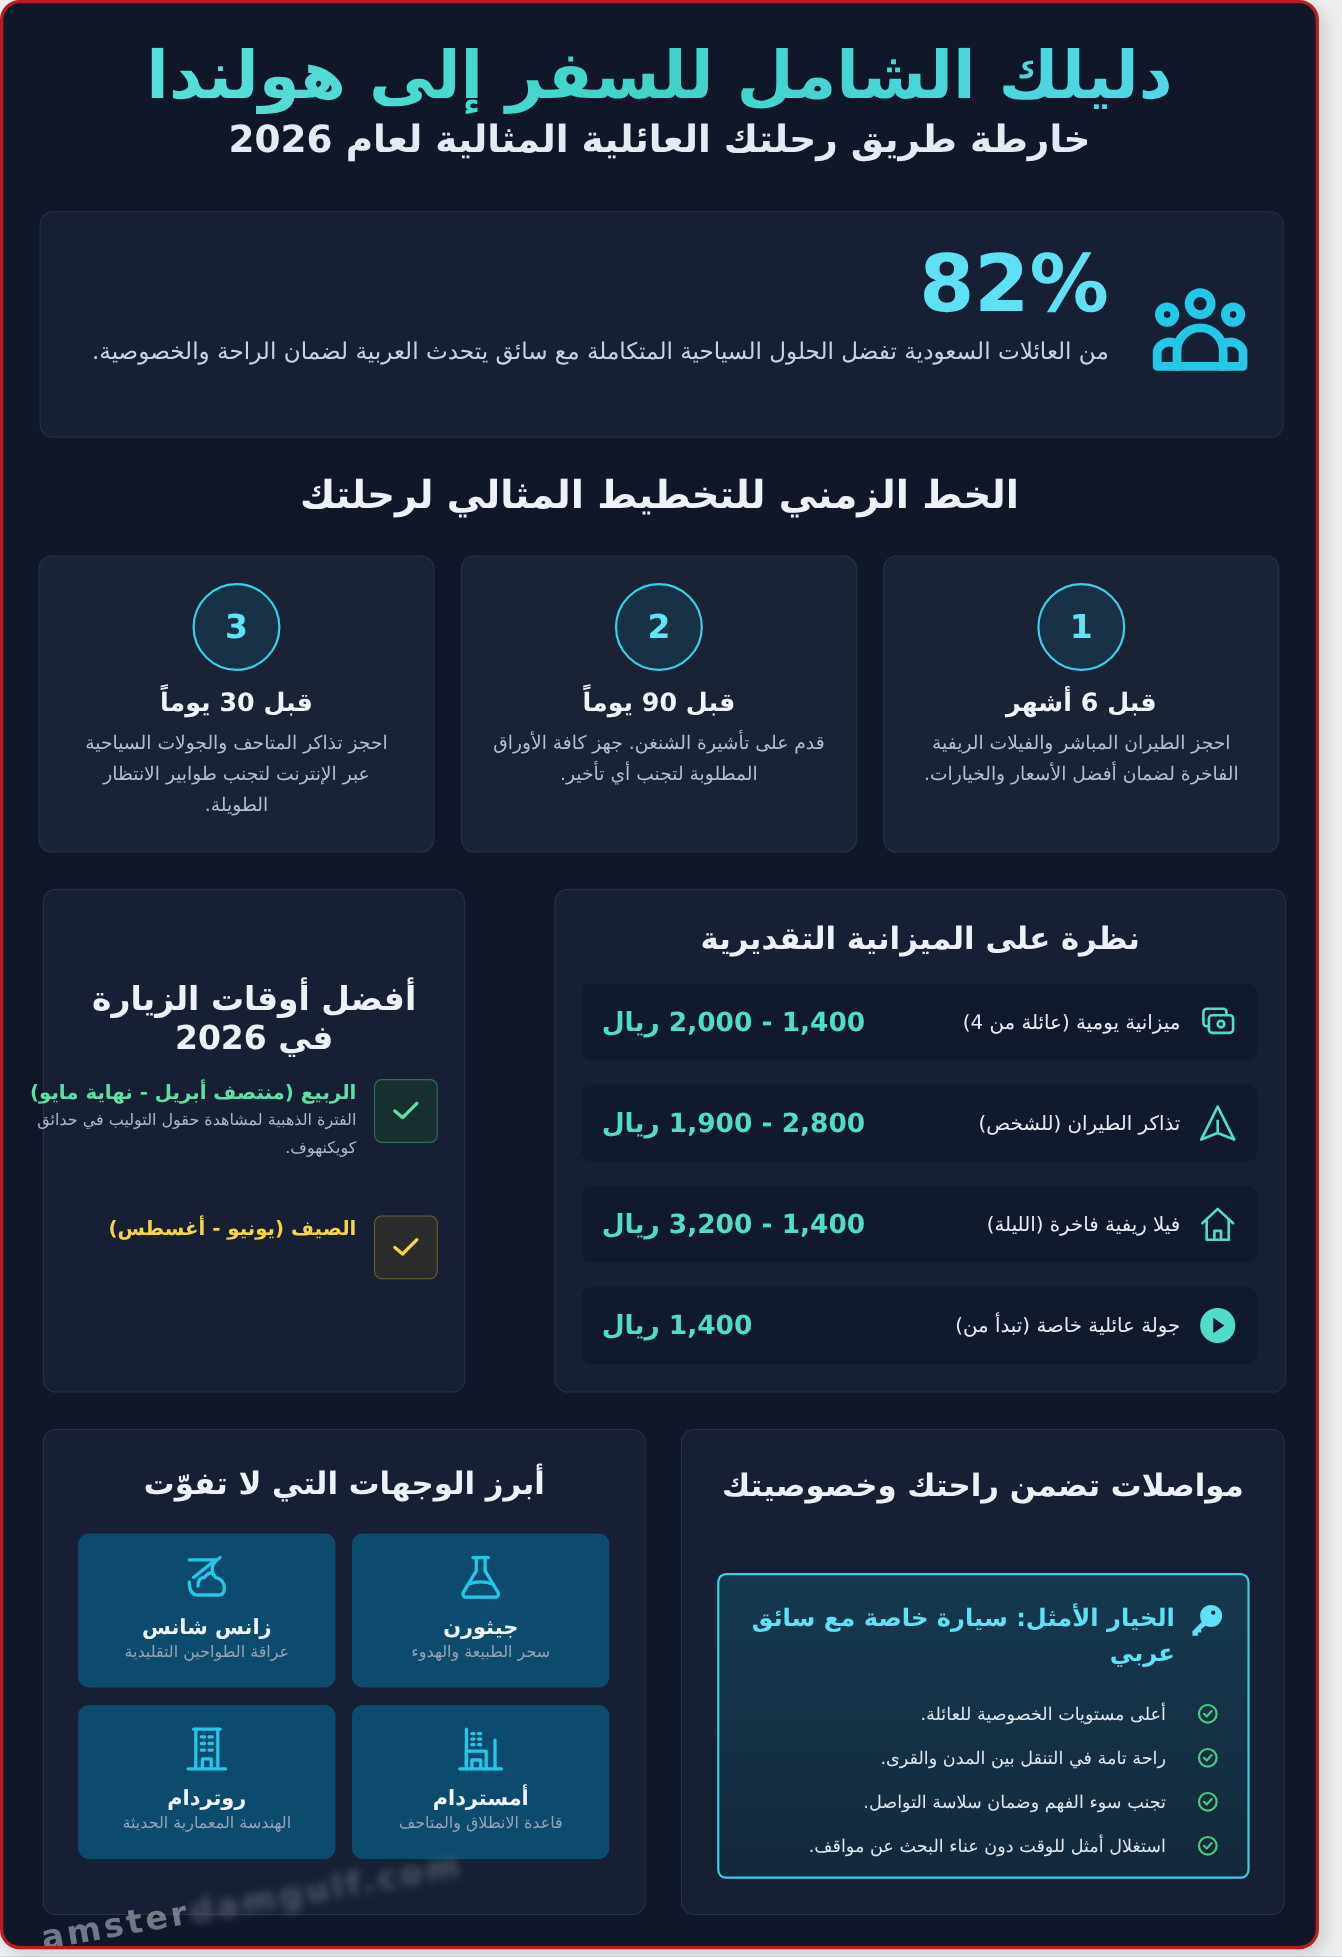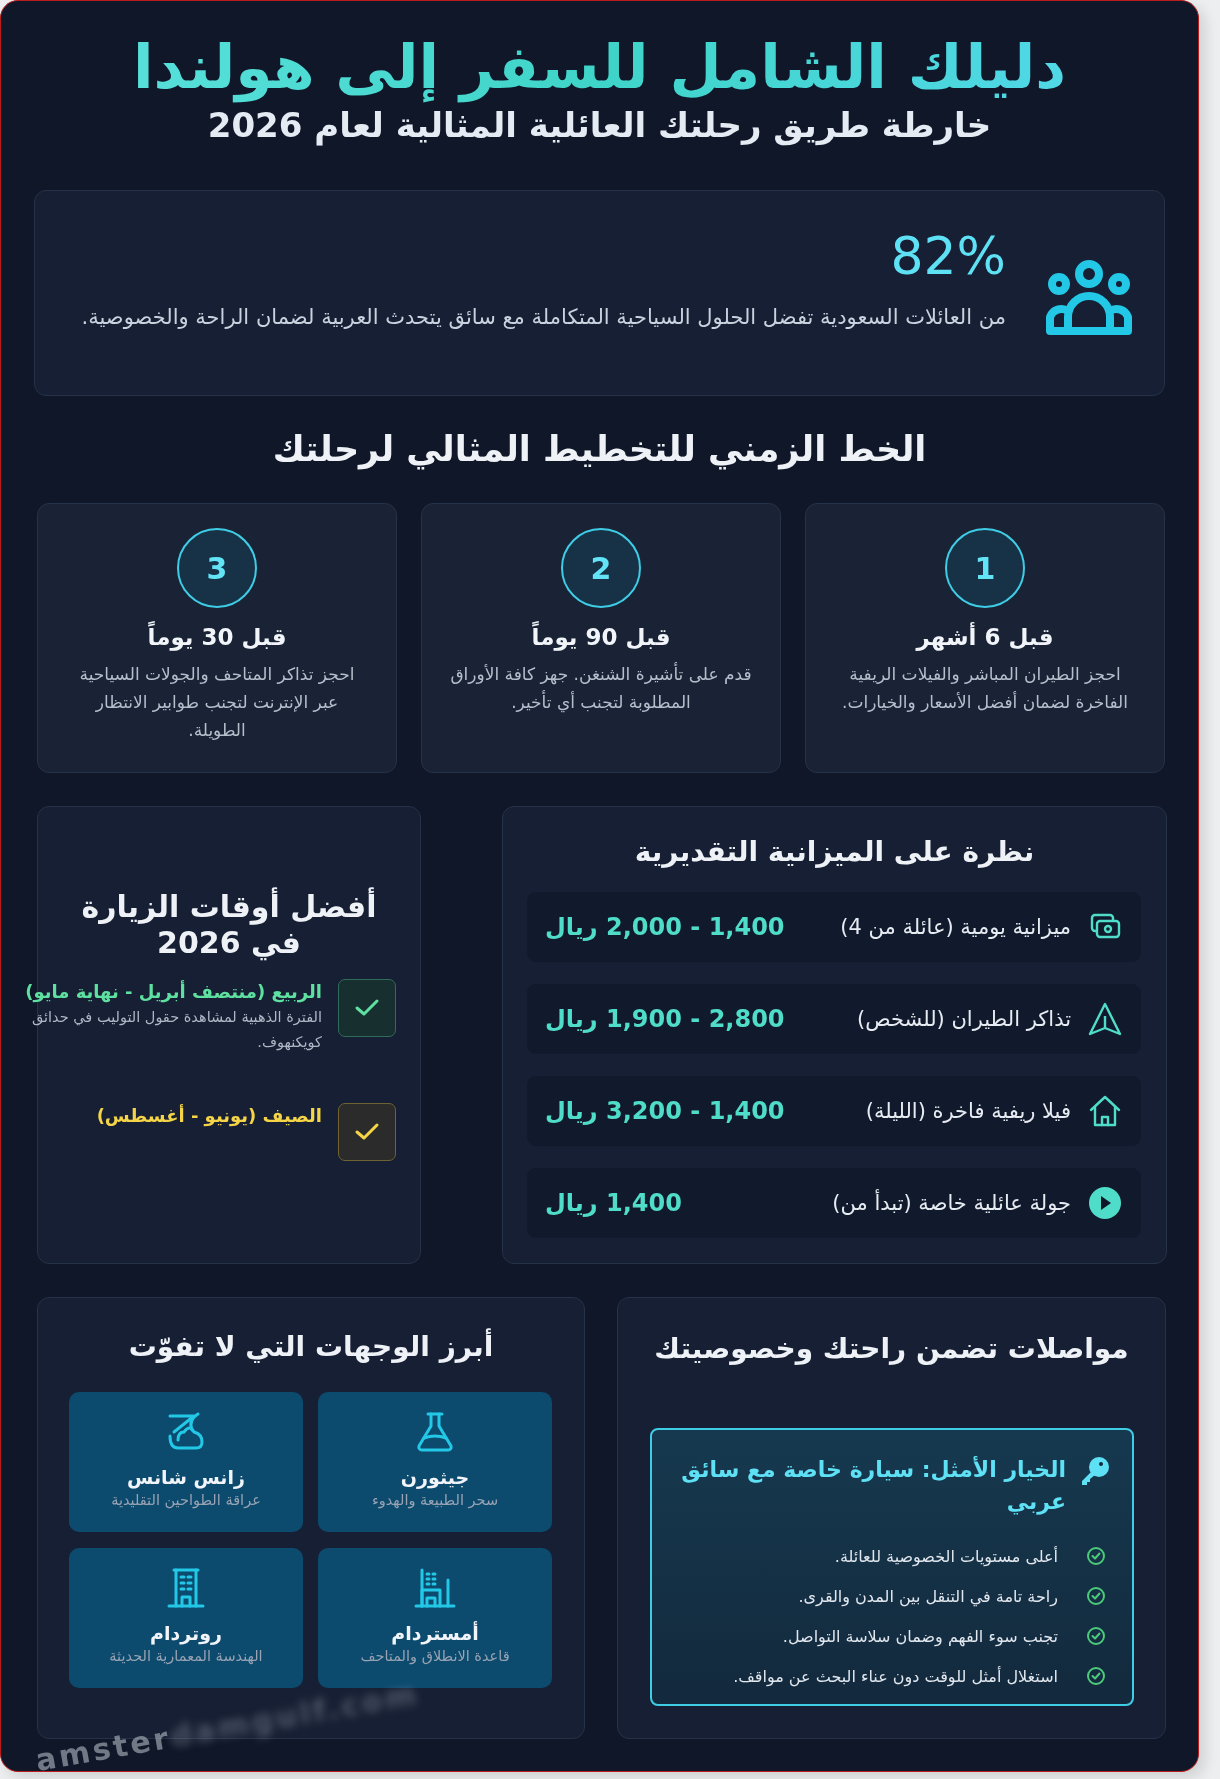--- a/index.html
+++ b/index.html
@@ -9,21 +9,21 @@
       font-family: "DejaVu Sans", sans-serif;
       color: #e8edf3;
       position: relative;
       overflow: hidden;
     }
     .frame {
       position: absolute;
       left: 0; top: 0;
       width: 1199px; height: 1772px;
       background: #0f1729;
-      border: 1px solid #b91c1c;
+      border: 3px solid #b91c1c;
       border-radius: 18px;
       box-shadow: 6px 6px 14px rgba(0,0,0,0.12);
       overflow: hidden;
     }
     .header { text-align: center; padding-top: 30px; }
     .title {
       font-size: 60px; font-weight: bold; line-height: 72px;
       background: linear-gradient(90deg, #5ee3e0 0%, #3fd4c8 50%, #55d9ef 100%);
       -webkit-background-clip: text; background-clip: text; color: transparent;
     }
@@ -33,21 +33,21 @@
       position: absolute;
       background: #161f33;
       border: 1px solid #263248;
       border-radius: 12px;
     }
     
     .stat { left: 33px; top: 189px; width: 1131px; height: 206px; }
     .stat-icon { position: absolute; right: 30px; top: 68px; width: 90px; height: 80px; }
     .stat-value {
       position: absolute; right: 158px; top: 20px;
-      font-size: 52px; font-weight: normal; color: #5ee1f5; line-height: 90px;
+      font-size: 72px; font-weight: bold; color: #5ee1f5; line-height: 90px;
       direction: ltr;
     }
     .stat-text {
       position: absolute; right: 158px; top: 110px; width: 940px;
       font-size: 21px; line-height: 33px; color: #c9d2de; text-align: right;
     }
 
     .section-title {
       position: absolute; left: 0; right: 0; text-align: center;
       font-size: 35px; font-weight: bold; color: #eef2f7;
@@ -86,21 +86,21 @@
     .budget-title {
       position: absolute; left: 0; right: 0; top: 28px; text-align: center;
       font-size: 28px; font-weight: bold; color: #eef2f7;
     }
     .budget-row {
       position: absolute; left: 24px; width: 614px; height: 70px;
       background: #111a2c; border-radius: 9px;
       display: flex; align-items: center; padding: 0 18px 0 18px;
     }
     .budget-icon { width: 36px; height: 36px; flex: none; margin-left: 16px; }
-    .budget-label { font-size: 21px; color: #e7ecf2; flex: 1; text-align: right; }
+    .budget-label { font-size: 18px; color: #e7ecf2; flex: 1; text-align: right; }
     .budget-value { font-size: 24px; font-weight: bold; color: #4fdcc8; direction: rtl; white-space: nowrap; }
 
     
     .dest { left: 36px; top: 1296px; width: 548px; height: 442px; }
     .dest-title {
       position: absolute; left: 0; right: 0; top: 32px; text-align: center;
       font-size: 28px; font-weight: bold; color: #eef2f7;
     }
     .dest-tile {
       position: absolute; width: 234px; height: 140px;

